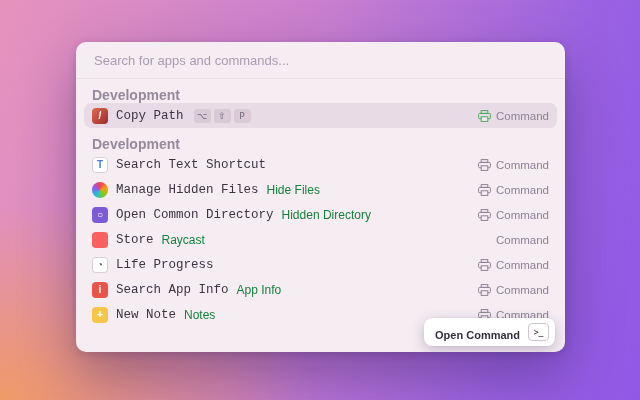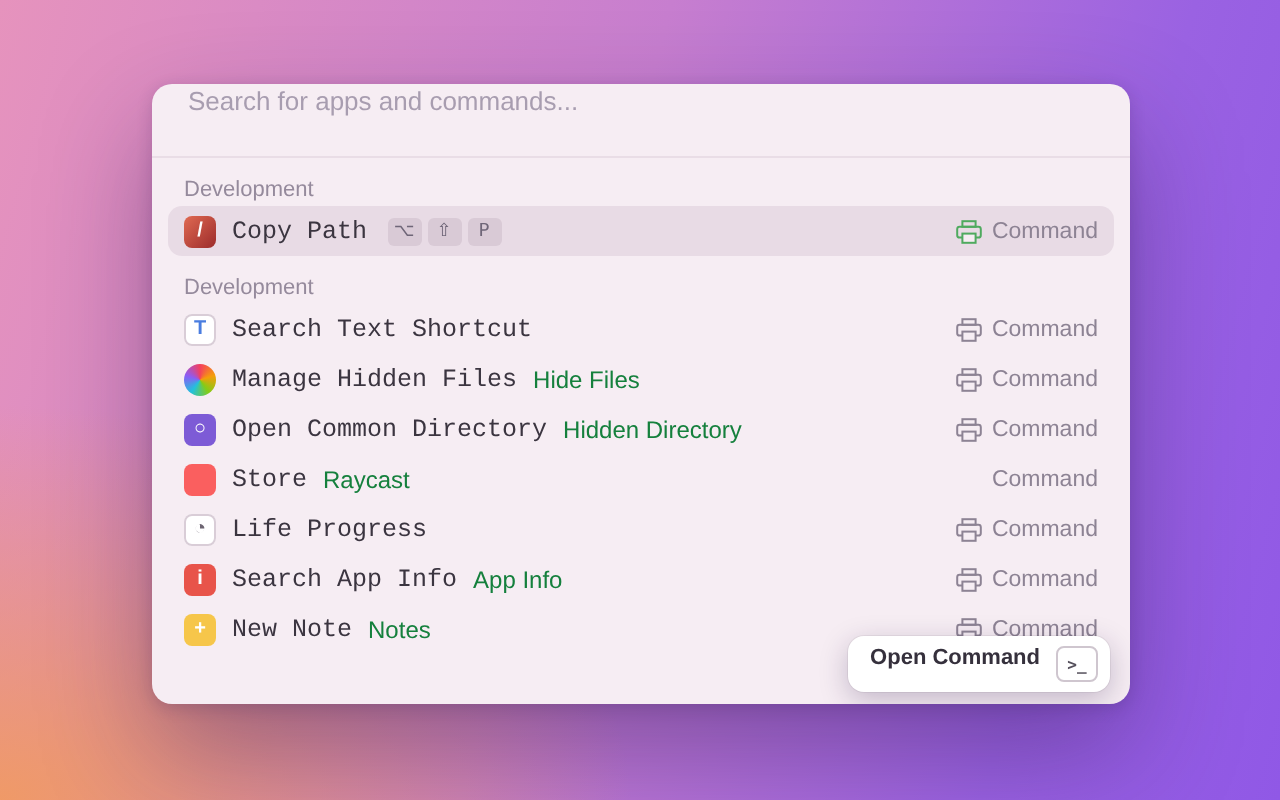--- a/index.html
+++ b/index.html
@@ -12,30 +12,30 @@
     position:relative;width:640px;height:400px;
     background:
       radial-gradient(95% 95% at 0% 100%, rgba(243,156,87,0.85), rgba(243,156,87,0) 52%),
       linear-gradient(105deg,#e693bd 0%,#c77ecf 45%,#9a62e2 80%,#9058e6 100%);
   }
   .window{
     position:absolute;left:76px;top:42px;width:489px;height:310px;
     background:#f6edf3;border-radius:10px;overflow:hidden;
     box-shadow:0 24px 55px rgba(45,22,75,.38), 0 2px 8px rgba(45,22,75,.18);
   }
-  .search{height:36px;display:flex;align-items:flex-start;padding:0 16px;border-bottom:1px solid #e9dde6;}
+  .search{height:36px;display:flex;align-items:center;padding:0 16px;border-bottom:1px solid #e9dde6;}
   .search-input{
     width:100%;background:transparent;border:none;outline:none;
     font-size:13px;color:#3e3744;font-family:inherit;
   }
   .search-input::placeholder{color:#a89db0;}
   .content{padding:0 8px;position:relative;}
   .section-title{
     margin-top:8px;height:16px;line-height:16px;padding:0 8px;
-    font-size:11px;font-weight:400;color:#958a9c;
+    font-size:14px;font-weight:700;color:#958a9c;
   }
   .row{
     height:25px;display:flex;align-items:center;gap:8px;
     padding:0 8px;border-radius:7px;font-size:12.5px;color:#3b3540;
   }
   .row.selected{background:#e8dbe5;}
   .app-icon{
     flex:0 0 16px;width:16px;height:16px;border-radius:4px;
     display:flex;align-items:center;justify-content:center;
     font-size:10px;font-weight:700;line-height:1;
@@ -51,21 +51,21 @@
   }
   .row.selected .key{background:#d9cad6;}
   .spacer{flex:1;}
   .right{display:flex;align-items:flex-start;gap:5px;margin-left:8px;}
   .right-icon{display:flex;align-items:center;}
   .cmd-label{font-size:11.5px;color:#8d8394;white-space:nowrap;}
   .tooltip{
     position:absolute;right:10px;bottom:6px;z-index:5;
     background:#ffffff;border-radius:8px;
     box-shadow:0 4px 14px rgba(45,22,75,.25), 0 0 0 0.5px rgba(0,0,0,.05);
-    display:flex;align-items:flex-start;gap:8px;padding:5px 6px 5px 11px;
+    display:flex;align-items:flex-end;gap:8px;padding:5px 6px 5px 11px;
     font-size:11px;font-weight:600;color:#35303c;
   }
   .tooltip .keycap{
     width:19px;height:16px;border:1px solid #cfc6cf;border-radius:4px;
     display:flex;align-items:center;justify-content:center;
     font-size:8px;color:#55505c;font-family:"DejaVu Sans Mono",monospace;font-weight:700;
   }
 </style>
 </head>
 <body>

